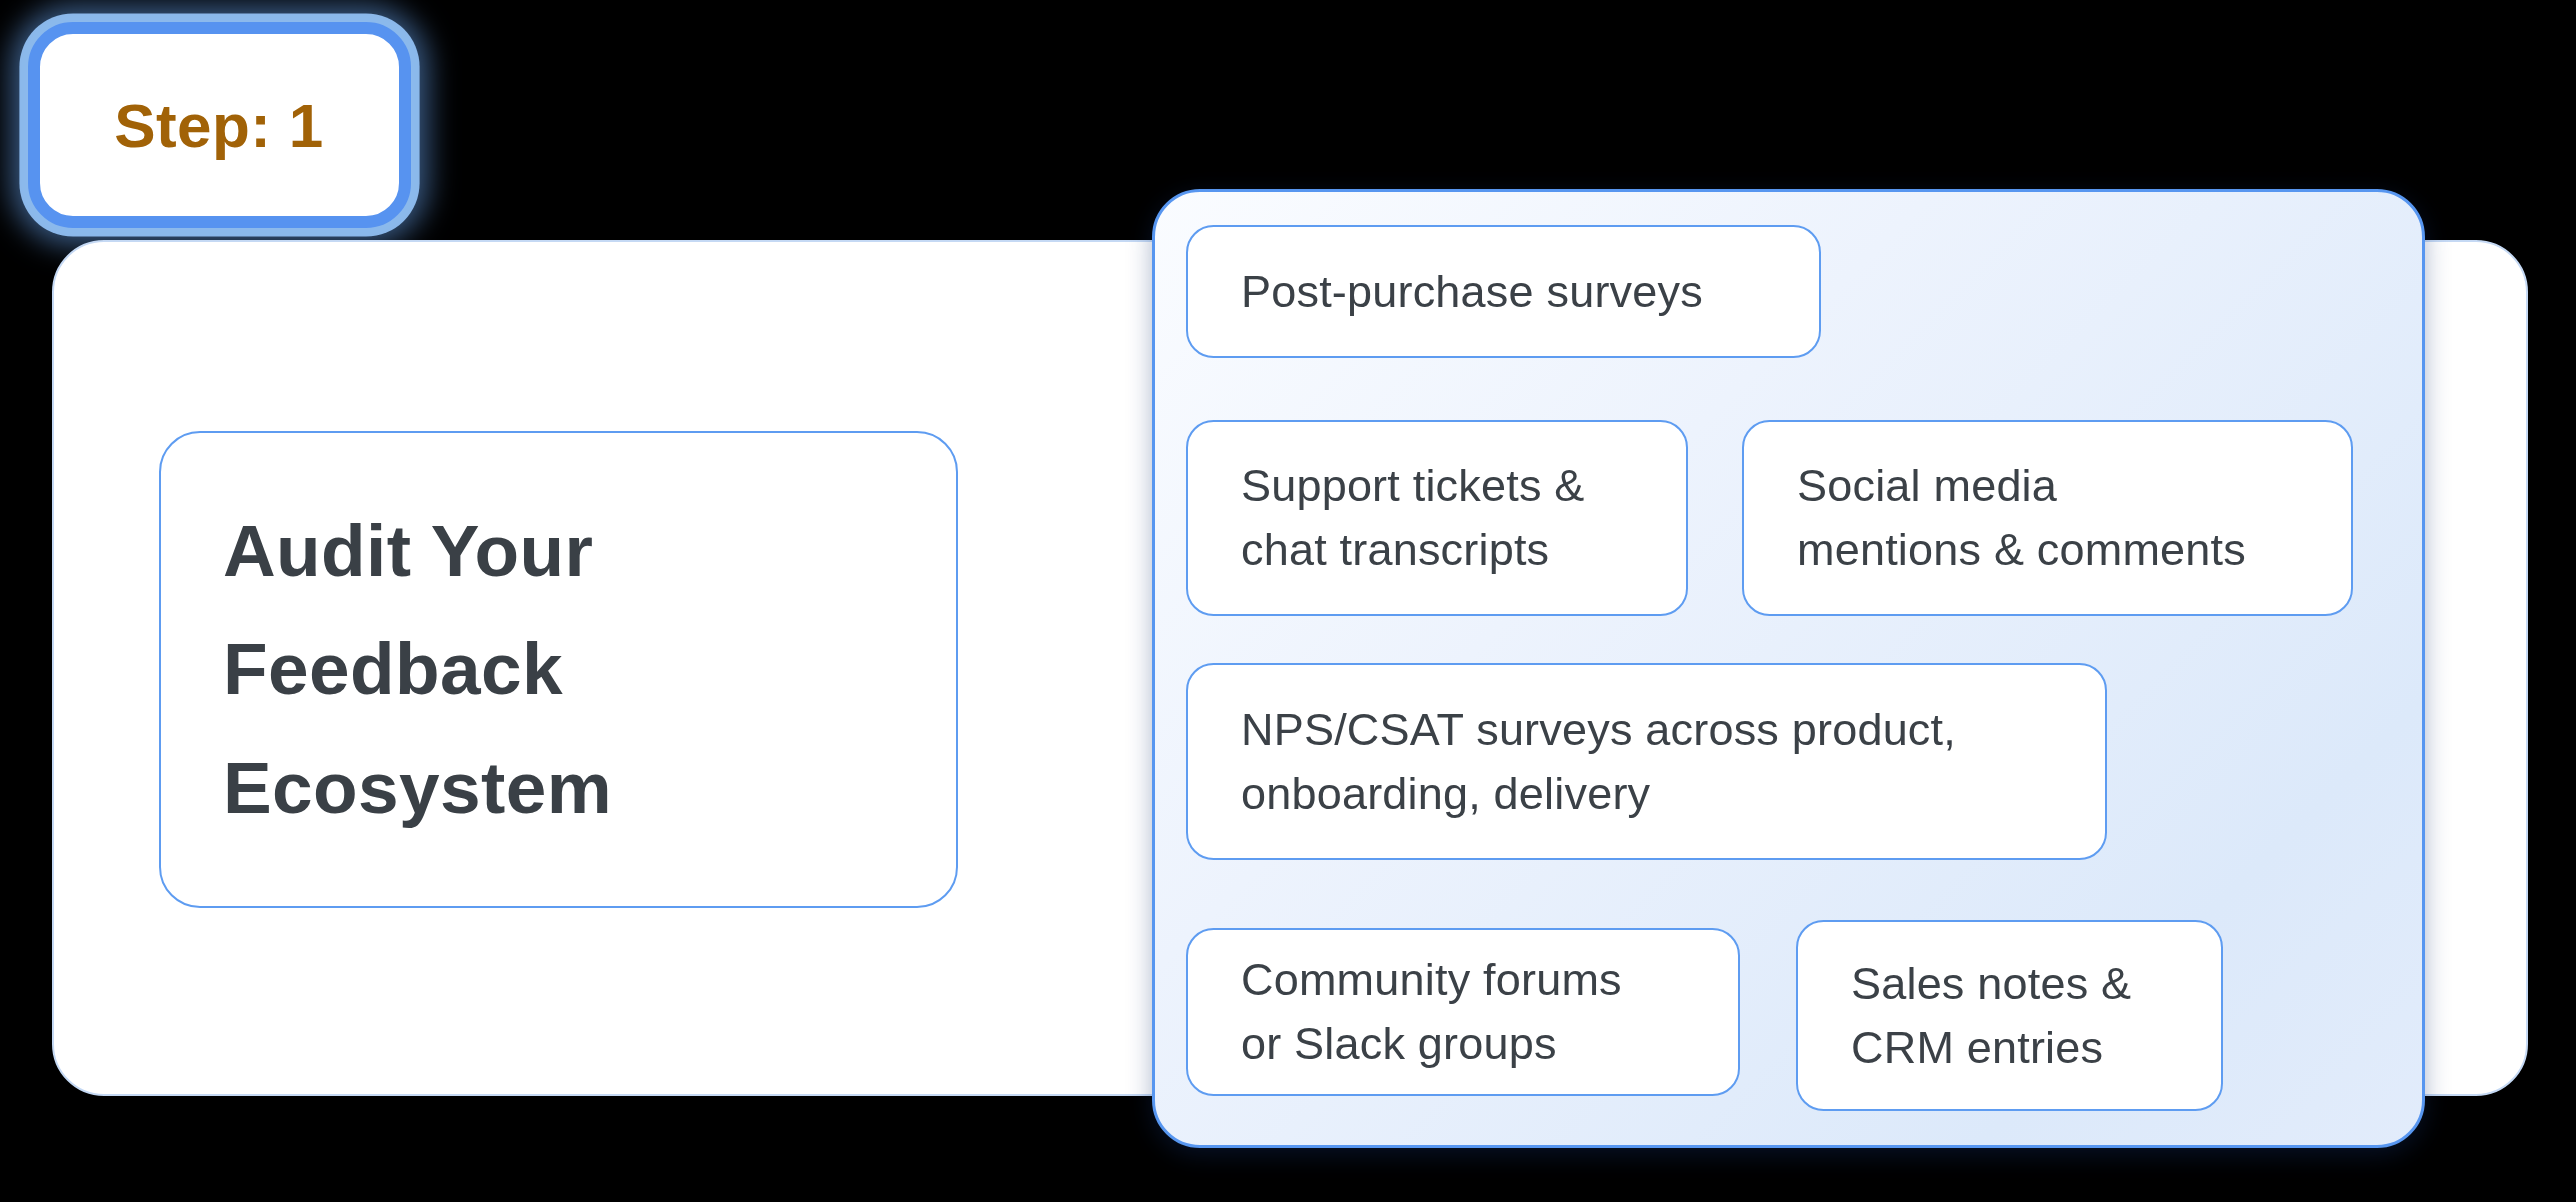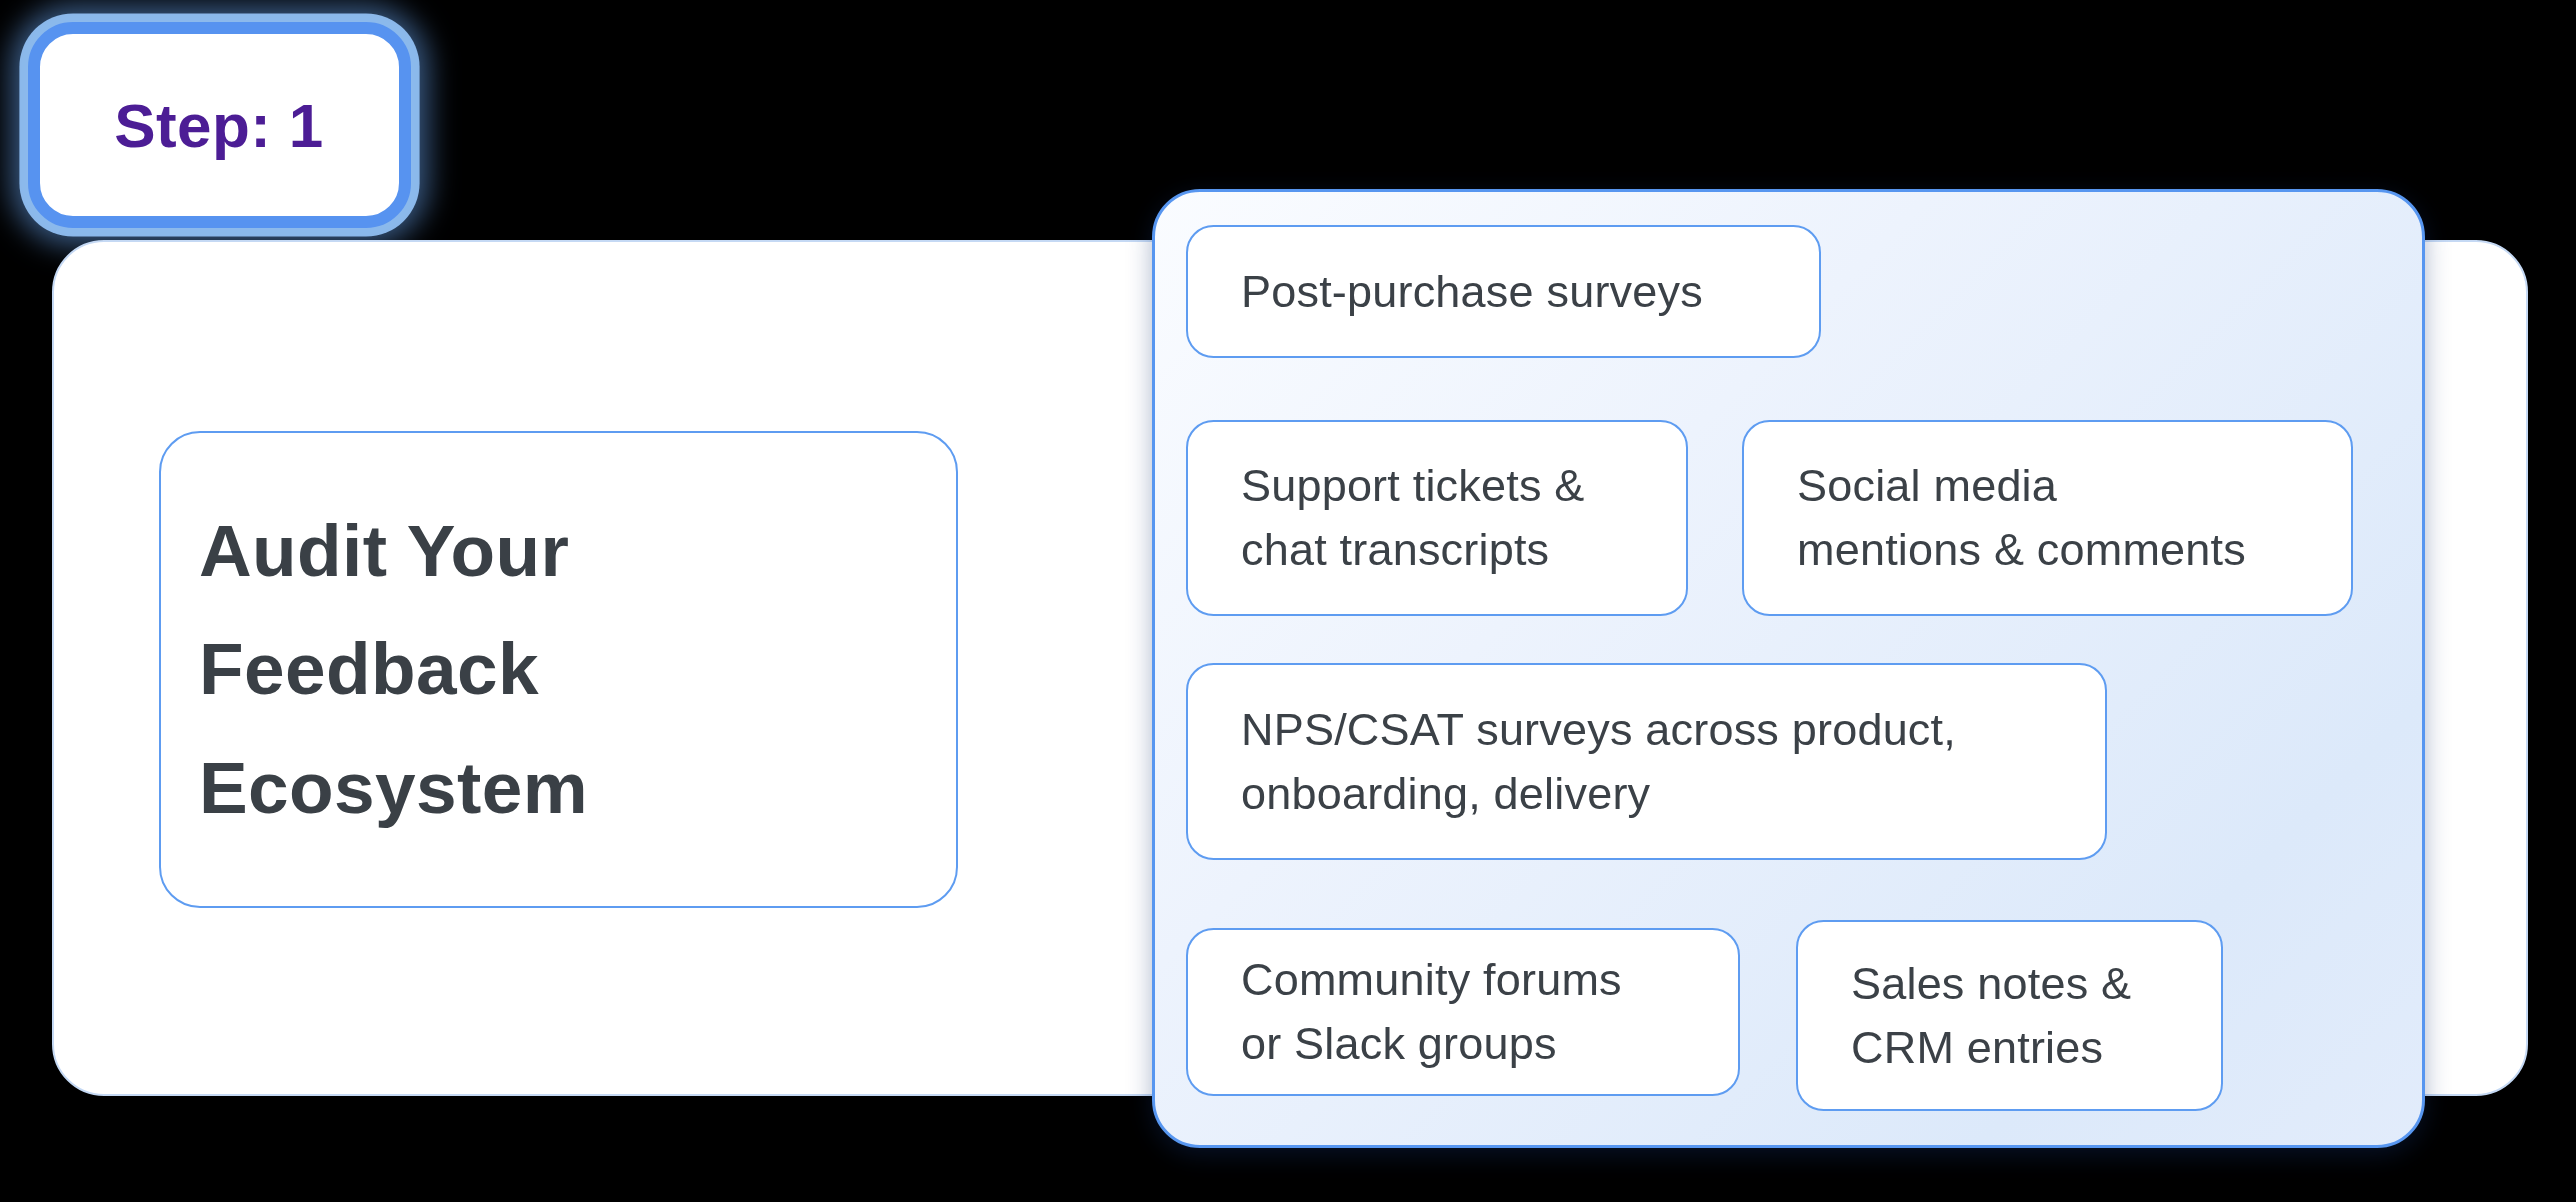--- a/index.html
+++ b/index.html
@@ -13,42 +13,42 @@
   
   .step-badge{
     position:absolute;left:27.5px;top:22px;
     width:383px;height:206px;
     box-sizing:border-box;
     background:#ffffff;
     border:12px solid #5793F0;
     border-radius:45px;
     box-shadow:0 0 0 8.6px rgba(150,197,249,0.9), 0 0 29px 17px rgba(105,165,242,0.55);
     display:flex;align-items:center;justify-content:center;
-    font-size:62px;font-weight:700;color:#4c1d95;
+    font-size:62px;font-weight:700;color:#a16207;
     letter-spacing:0.4px;
   }
   
   .main-card{
     position:absolute;left:52px;top:240px;
     width:2476px;height:856px;
     box-sizing:border-box;
     background:#ffffff;
     border:2.6px solid #C5D9F4;
     border-radius:52px;
   }
   
   .title-box{
     position:absolute;left:105px;top:189px;
     width:799px;height:477px;
     box-sizing:border-box;
     background:#ffffff;
     border:2.6px solid #5E9CF1;
     border-radius:41px;
     display:flex;align-items:center;
-    padding:0 52px 0 38px;
+    padding:0 52px 0 62px;
   }
   .title-text{
     font-size:73px;font-weight:700;color:#3A4046;
     line-height:1.62;white-space:pre-line;
     letter-spacing:0.4px;
   }
   
   .sources-panel{
     position:absolute;left:1152px;top:189px;
     width:1273px;height:959px;

